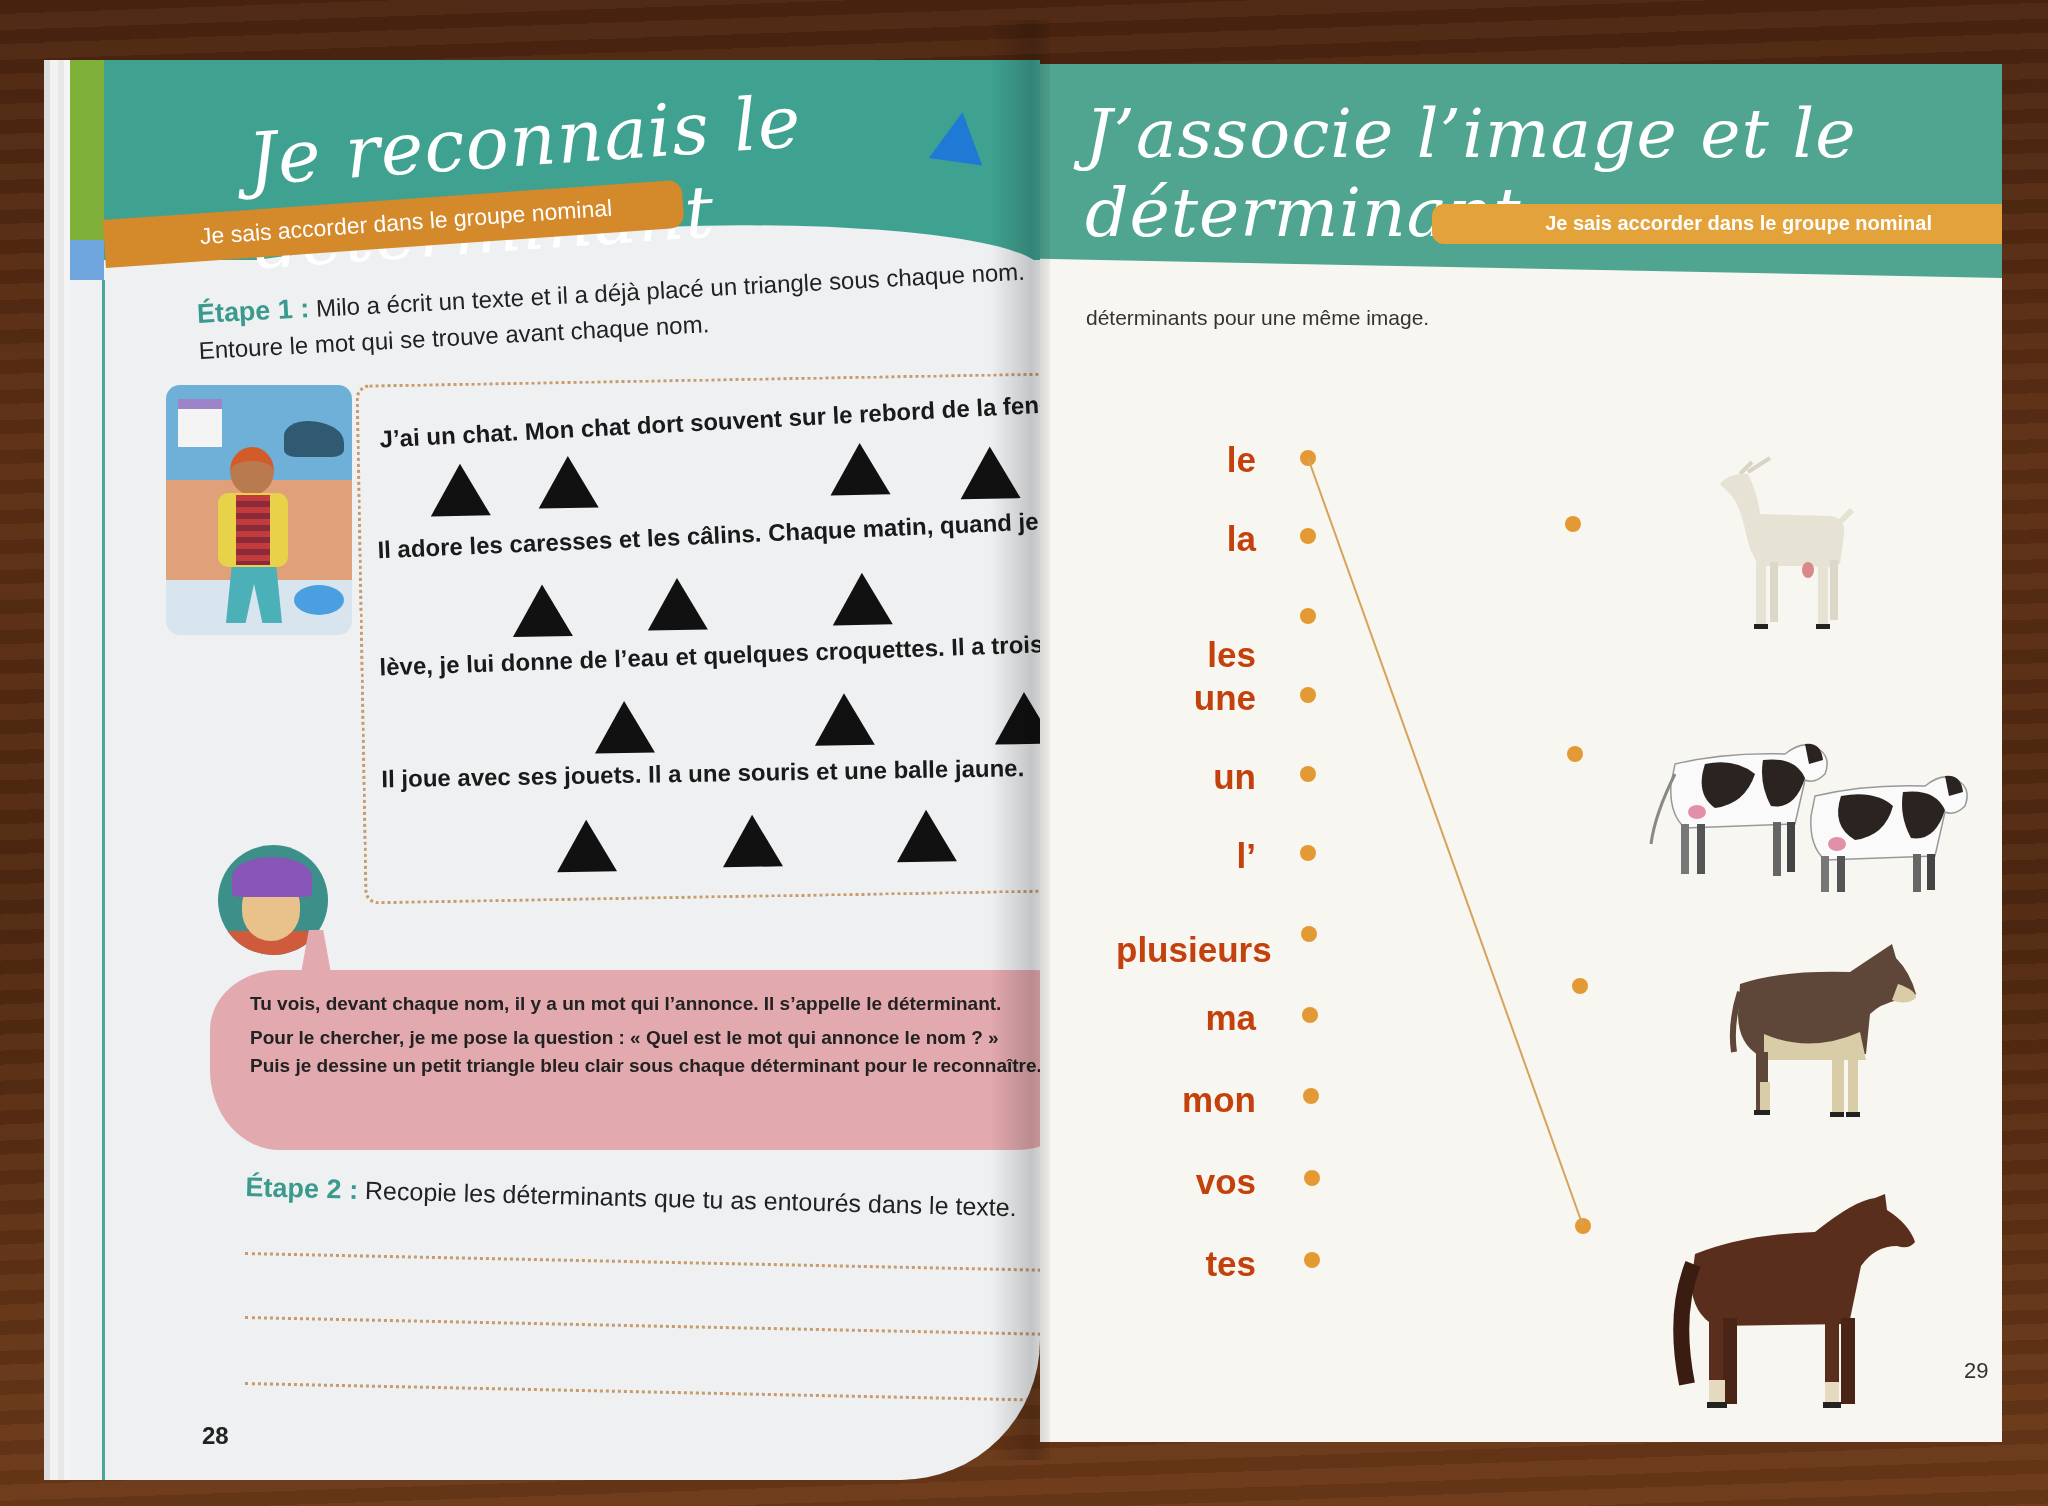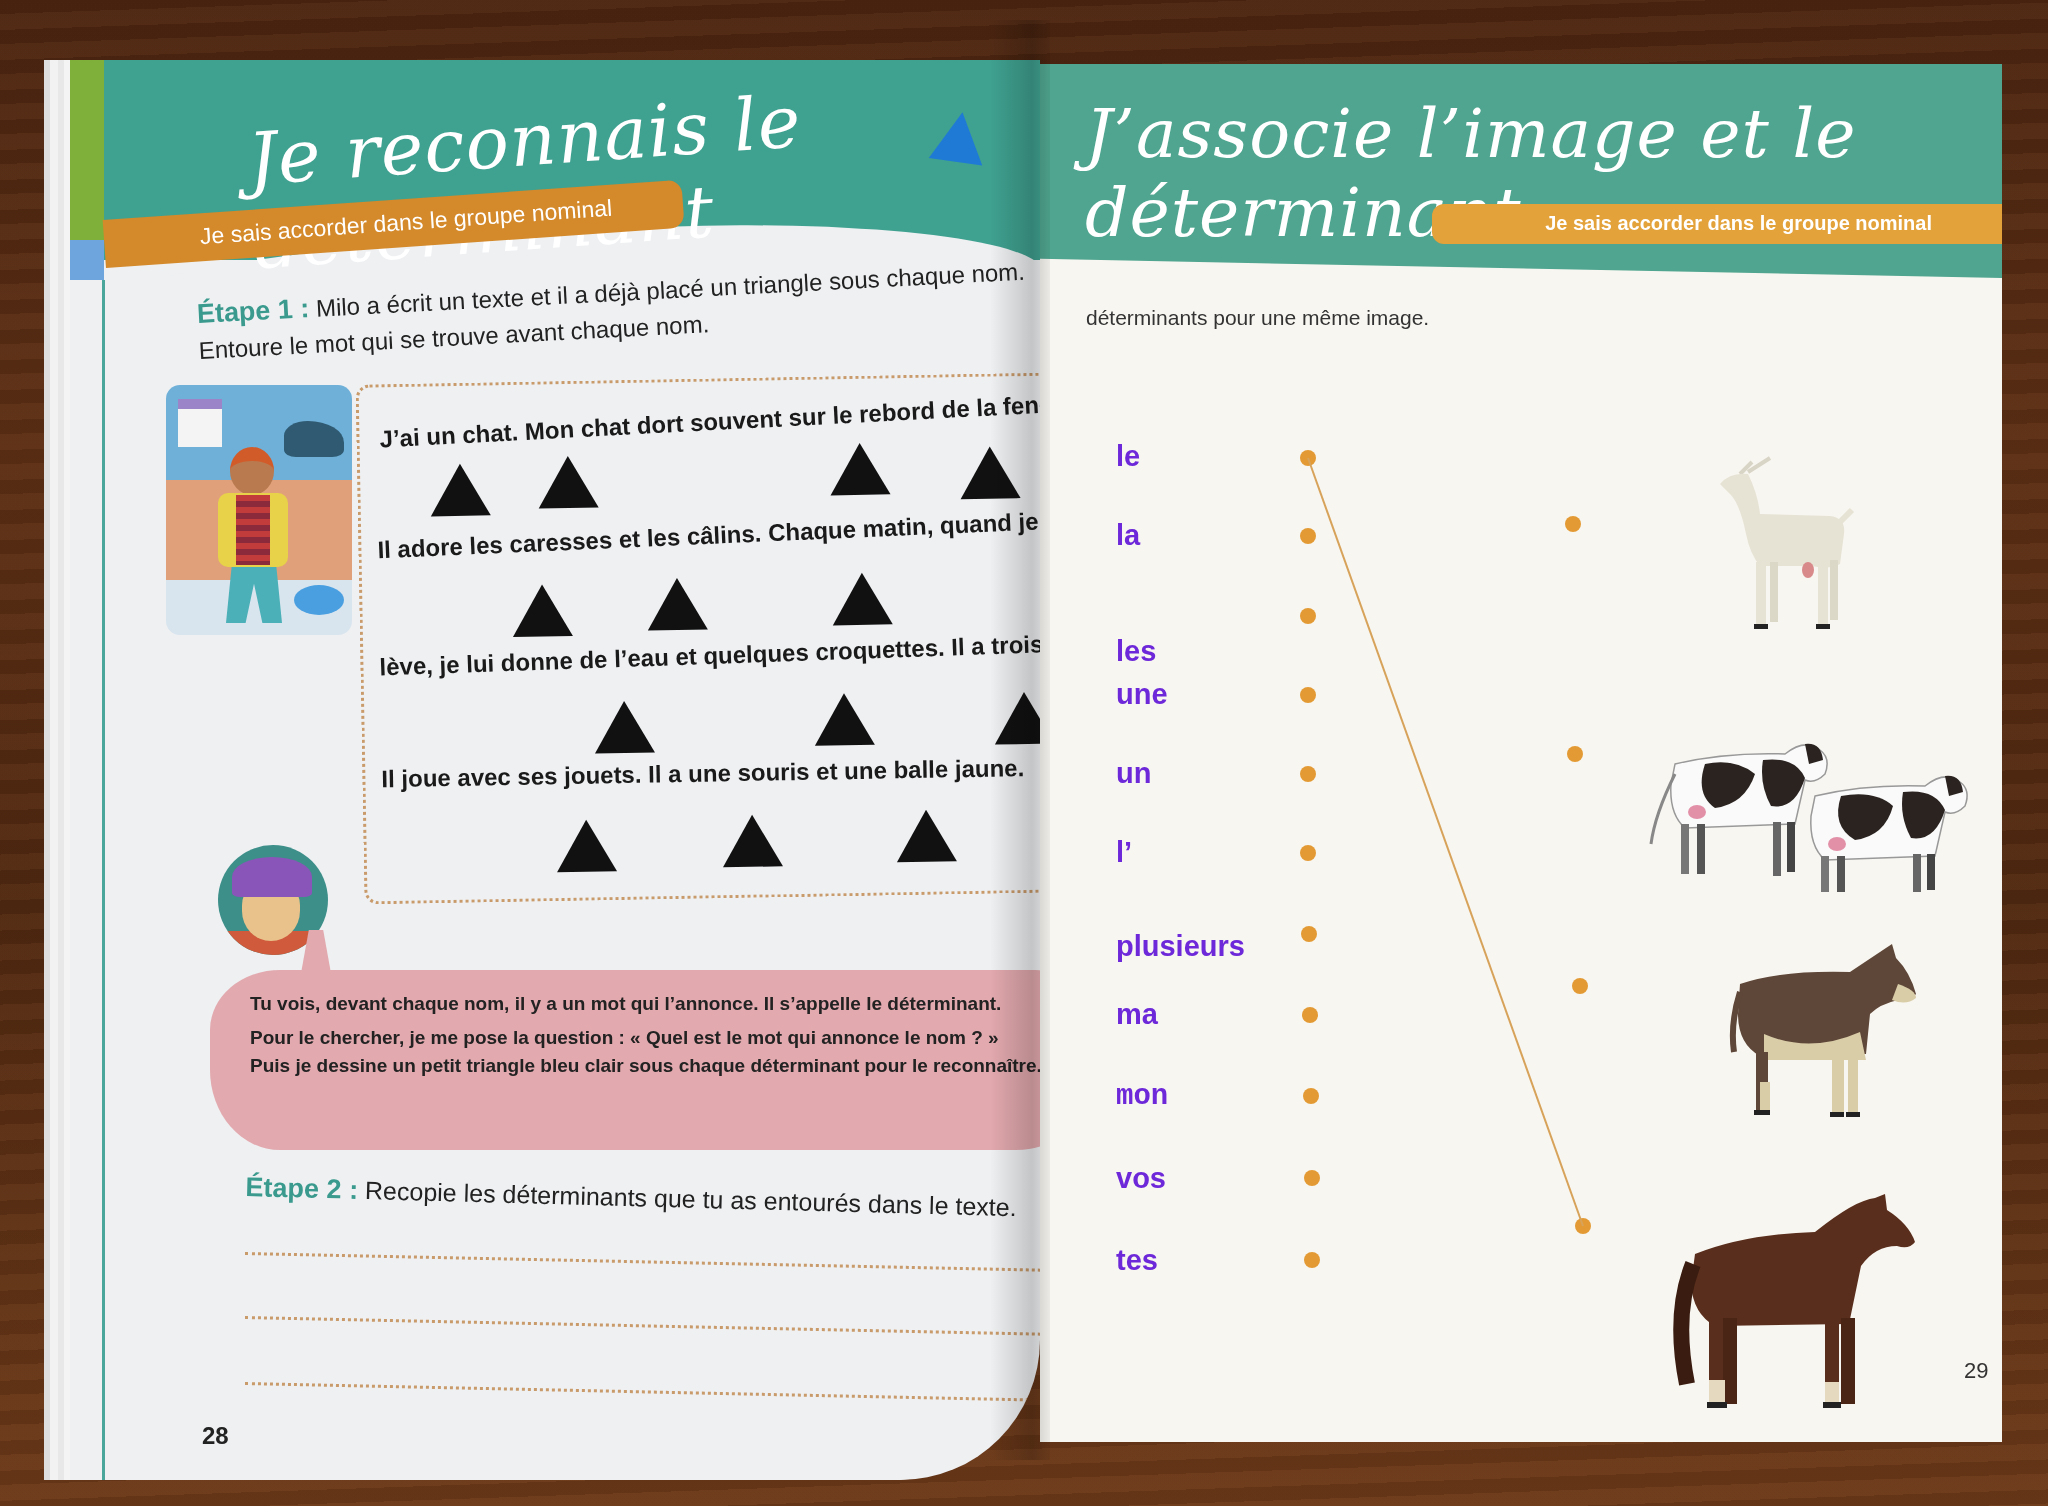--- a/index.html
+++ b/index.html
@@ -118,21 +118,21 @@
   .right-band-lower { position: absolute; left: 0; top: 150px; width: 962px; height: 64px; background: #4fa58f; clip-path: polygon(0 0, 100% 0, 100% 100%, 0 70%); }
   .right-title {
     position: absolute; left: 45px; top: 30px; font-family: "DejaVu Serif", serif; font-style: italic;
     font-size: 68px; color: #ffffff; letter-spacing: 1px;
   }
   .right-tag {
     position: absolute; left: 392px; top: 140px; width: 570px; height: 40px; background: #e3a23a;
     border-radius: 12px 0 0 12px; color: #fff; font-weight: bold; font-size: 20px; padding: 8px 70px 0 0; text-align: right;
   }
   .right-instruction { position: absolute; left: 46px; top: 206px; width: 880px; font-size: 21px; color: #333; line-height: 32px; }
-  .det-word { position: absolute; width: 140px; text-align: left; font-weight: bold; font-size: 29px; color: #6d28d9; }
+  .det-word { position: absolute; width: 140px; text-align: right; font-weight: bold; font-size: 35px; color: #c2410c; }
   .dot { position: absolute; width: 16px; height: 16px; border-radius: 50%; background: #e39a34; }
   .animal { position: absolute; }
   .match-line { position: absolute; left: 0; top: 0; overflow: visible; pointer-events: none; }
   .page-num-right { position: absolute; left: 924px; top: 1294px; font-size: 22px; color: #333; }
 </style>
 </head>
 <body>
 
 <div class="wood-grain"></div>
 
@@ -225,21 +225,21 @@
   <div class="det-word" style="left:76px; top:614px;">une</div>
   <div class="dot" style="left:260px; top:623px;"></div>
   <div class="det-word" style="left:76px; top:693px;">un</div>
   <div class="dot" style="left:260px; top:702px;"></div>
   <div class="det-word" style="left:76px; top:772px;">l’</div>
   <div class="dot" style="left:260px; top:781px;"></div>
   <div class="det-word" style="left:76px; top:866px;">plusieurs</div>
   <div class="dot" style="left:261px; top:862px;"></div>
   <div class="det-word" style="left:76px; top:934px;">ma</div>
   <div class="dot" style="left:262px; top:943px;"></div>
-  <div class="det-word" style="left:76px; top:1016px;font-family:Liberation Mono, monospace;">mon</div>
+  <div class="det-word" style="left:76px; top:1016px;">mon</div>
   <div class="dot" style="left:263px; top:1024px;"></div>
   <div class="det-word" style="left:76px; top:1098px;">vos</div>
   <div class="dot" style="left:264px; top:1106px;"></div>
   <div class="det-word" style="left:76px; top:1180px;">tes</div>
   <div class="dot" style="left:264px; top:1188px;"></div>
 
   <div class="dot" style="left:525px; top:452px;"></div>
   <div class="dot" style="left:527px; top:682px;"></div>
   <div class="dot" style="left:532px; top:914px;"></div>
   <div class="dot" style="left:535px; top:1154px;"></div>

